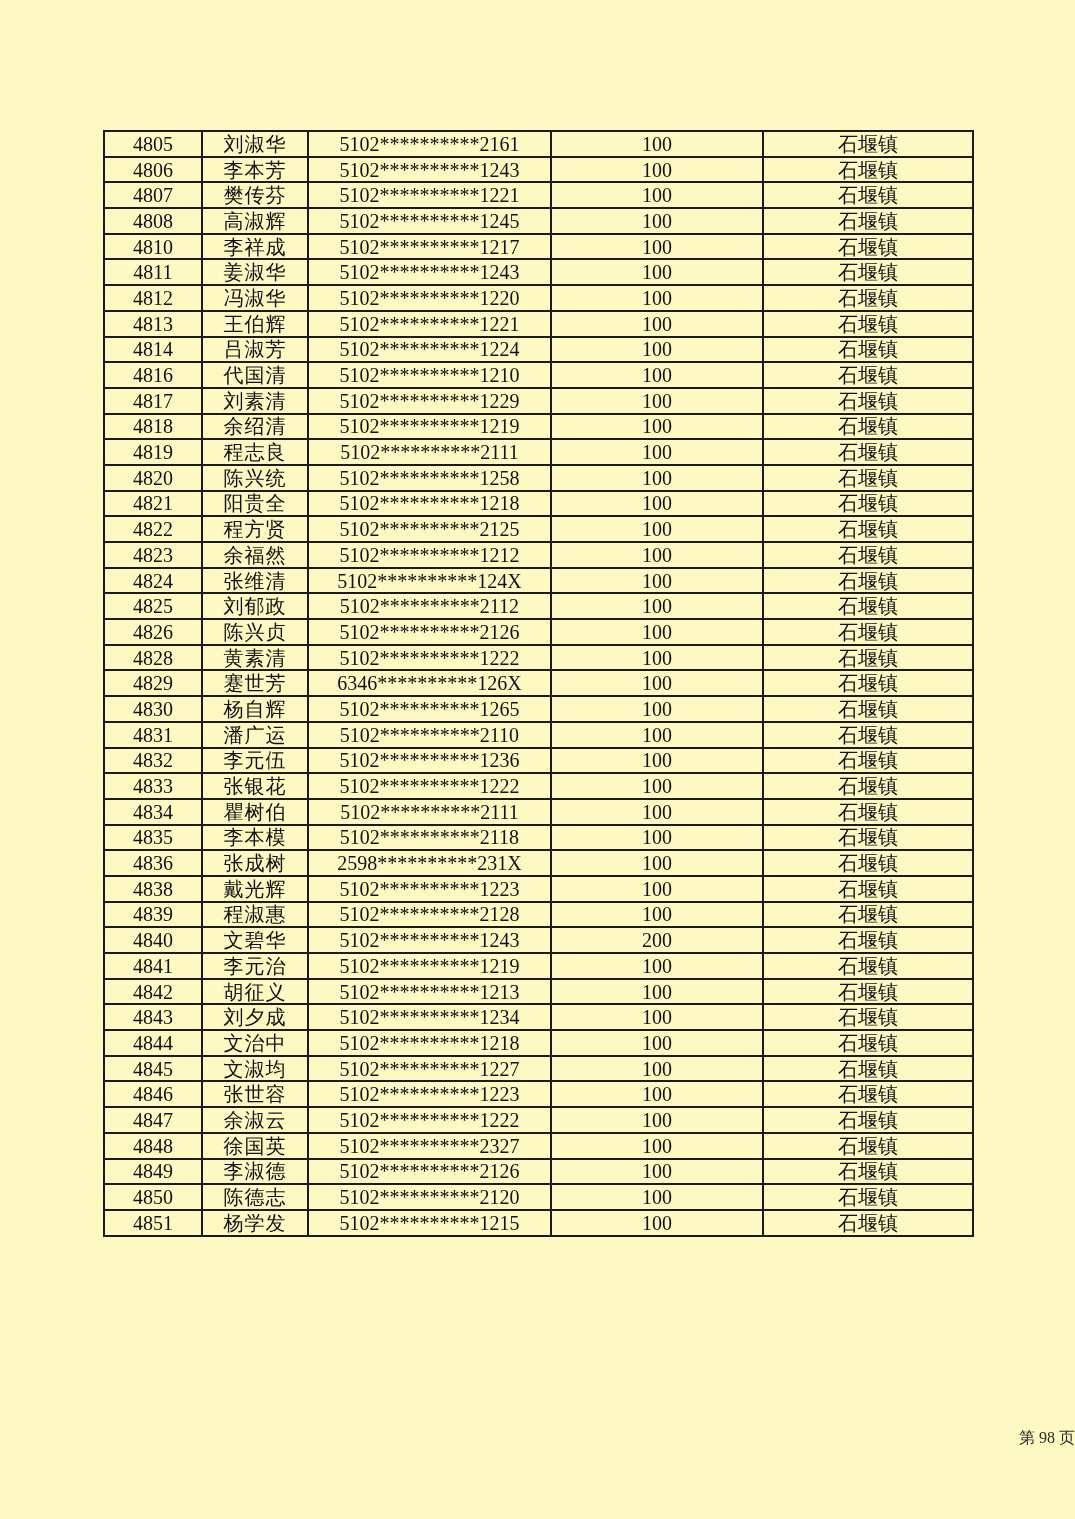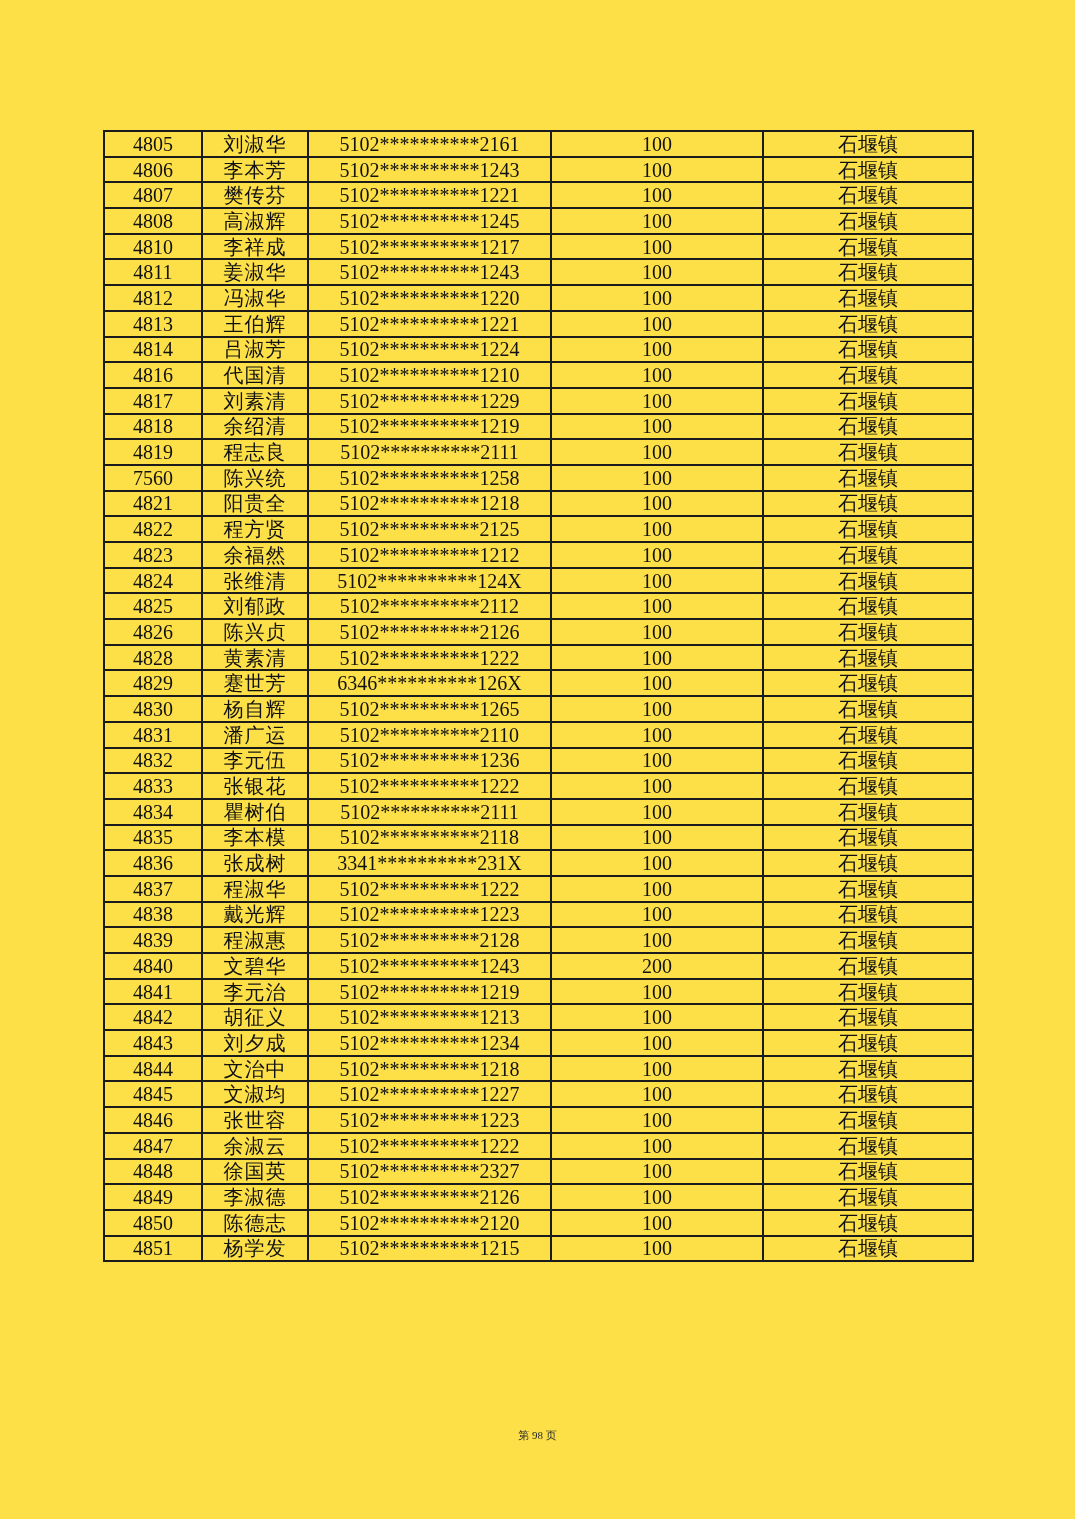--- a/index.html
+++ b/index.html
@@ -4,21 +4,21 @@
 <style>
   html, body {
     margin: 0;
     padding: 0;
     background: #ffffff;
   }
   .page {
     position: relative;
     width: 1075px;
     height: 1519px;
-    background: #fde047;
+    background: #fef9c3;
     font-family: "Liberation Serif", "DejaVu Serif", serif;
     color: #111111;
     overflow: hidden;
   }
   table.roster {
     position: absolute;
     left: 103px;
     top: 130px;
     border-collapse: collapse;
     table-layout: fixed;
@@ -34,22 +34,22 @@
     line-height: 1;
     white-space: nowrap;
     overflow: hidden;
   }
   td.c-name { letter-spacing: 1px; border-radius: 12px; }
   .footer {
     position: absolute;
     top: 1428px;
     left: 0;
     width: 100%;
-    text-align: center;
-    font-size: 11px;
+    text-align: right;
+    font-size: 16px;
     color: #2a2a2a;
   }
 </style>
 </head>
 <body>
 
 <div class="page">
 
   <table class="roster">
     <colgroup>
@@ -145,21 +145,21 @@
     <td class="c-town">石堰镇</td>
   </tr>
         <tr>
     <td class="c-no">4819</td>
     <td class="c-name">程志良</td>
     <td class="c-id">5102**********2111</td>
     <td class="c-amount">100</td>
     <td class="c-town">石堰镇</td>
   </tr>
         <tr>
-    <td class="c-no">7560</td>
+    <td class="c-no">4820</td>
     <td class="c-name">陈兴统</td>
     <td class="c-id">5102**********1258</td>
     <td class="c-amount">100</td>
     <td class="c-town">石堰镇</td>
   </tr>
         <tr>
     <td class="c-no">4821</td>
     <td class="c-name">阳贵全</td>
     <td class="c-id">5102**********1218</td>
     <td class="c-amount">100</td>
@@ -252,28 +252,21 @@
         <tr>
     <td class="c-no">4835</td>
     <td class="c-name">李本模</td>
     <td class="c-id">5102**********2118</td>
     <td class="c-amount">100</td>
     <td class="c-town">石堰镇</td>
   </tr>
         <tr>
     <td class="c-no">4836</td>
     <td class="c-name">张成树</td>
-    <td class="c-id">3341**********231X</td>
-    <td class="c-amount">100</td>
-    <td class="c-town">石堰镇</td>
-  </tr>
-        <tr>
-    <td class="c-no">4837</td>
-    <td class="c-name">程淑华</td>
-    <td class="c-id">5102**********1222</td>
+    <td class="c-id">2598**********231X</td>
     <td class="c-amount">100</td>
     <td class="c-town">石堰镇</td>
   </tr>
         <tr>
     <td class="c-no">4838</td>
     <td class="c-name">戴光辉</td>
     <td class="c-id">5102**********1223</td>
     <td class="c-amount">100</td>
     <td class="c-town">石堰镇</td>
   </tr>

